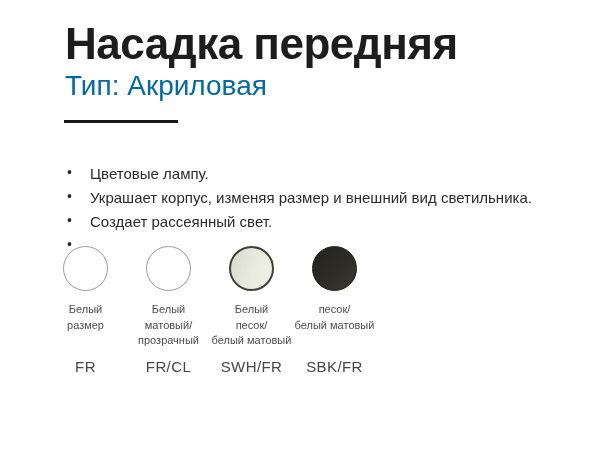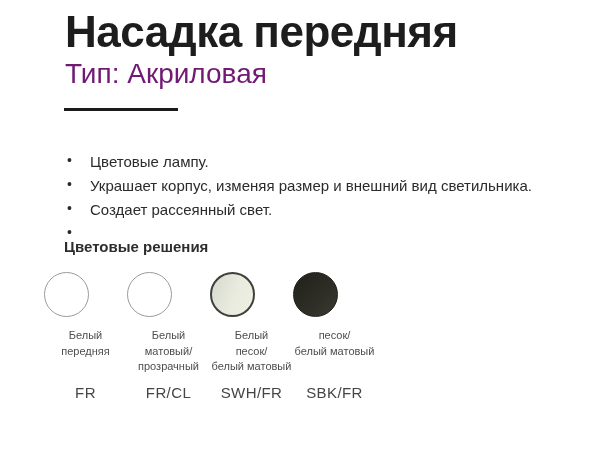--- a/index.html
+++ b/index.html
@@ -9,36 +9,36 @@
     font-family: "Liberation Sans", "DejaVu Sans", sans-serif;
   }
   .page {
     position: relative;
     width: 600px;
     height: 467px;
     background: #ffffff;
     overflow: hidden;
   }
   .content {
-    padding: 8px 30px 0 65px;
+    padding: 20px 30px 0 65px;
   }
   .title {
     margin: 0;
     font-size: 44px;
     line-height: 1.1;
     font-weight: 700;
     letter-spacing: -0.5px;
     color: #1d1d1d;
   }
   .subtitle {
     margin: 4px 0 0 0;
     font-size: 28px;
     line-height: 1.0;
     font-weight: 400;
-    color: #701a75;
+    color: #0369a1;
   }
   .title-rule {
     width: 114px;
     height: 3px;
     background: #1a1a1a;
     margin-top: 20px;
     margin-left: -1px;
   }
   .features {
     list-style: none;
@@ -68,20 +68,21 @@
   }
   .swatch-row {
     display: flex;
     margin-left: -21px;
     margin-top: 17px;
   }
   .swatch-col {
     width: 83px;
     display: flex;
     flex-direction: column;
+    align-items: center;
     flex-shrink: 0;
   }
   .swatch-circle {
     width: 45px;
     height: 45px;
     border-radius: 50%;
     border: 1px solid transparent;
     box-sizing: border-box;
   }
   .swatch-col:nth-child(3) .swatch-circle {
@@ -124,29 +125,28 @@
       </li>
       <li>
         <span class="dot">•</span>
         <span>Создает рассеянный свет.</span>
       </li>
       <li>
         <span class="dot">•</span>
       </li>
     </ul>
 
-    <div class="colors-heading">Цветовые решения</div>
 
     <div class="swatch-row">
 
       <div class="swatch-col">
         <div class="swatch-circle" style="background: rgb(255, 255, 255); border-color: rgb(155, 155, 155);"></div>
         <div class="swatch-label">
           <div>Белый</div>
-          <div>передняя</div>
+          <div>размер</div>
           <div></div>
         </div>
         <div class="swatch-code">FR</div>
       </div>
 
       <div class="swatch-col">
         <div class="swatch-circle" style="background: rgb(255, 255, 255); border-color: rgb(155, 155, 155);"></div>
         <div class="swatch-label">
           <div>Белый</div>
           <div>матовый/</div>

